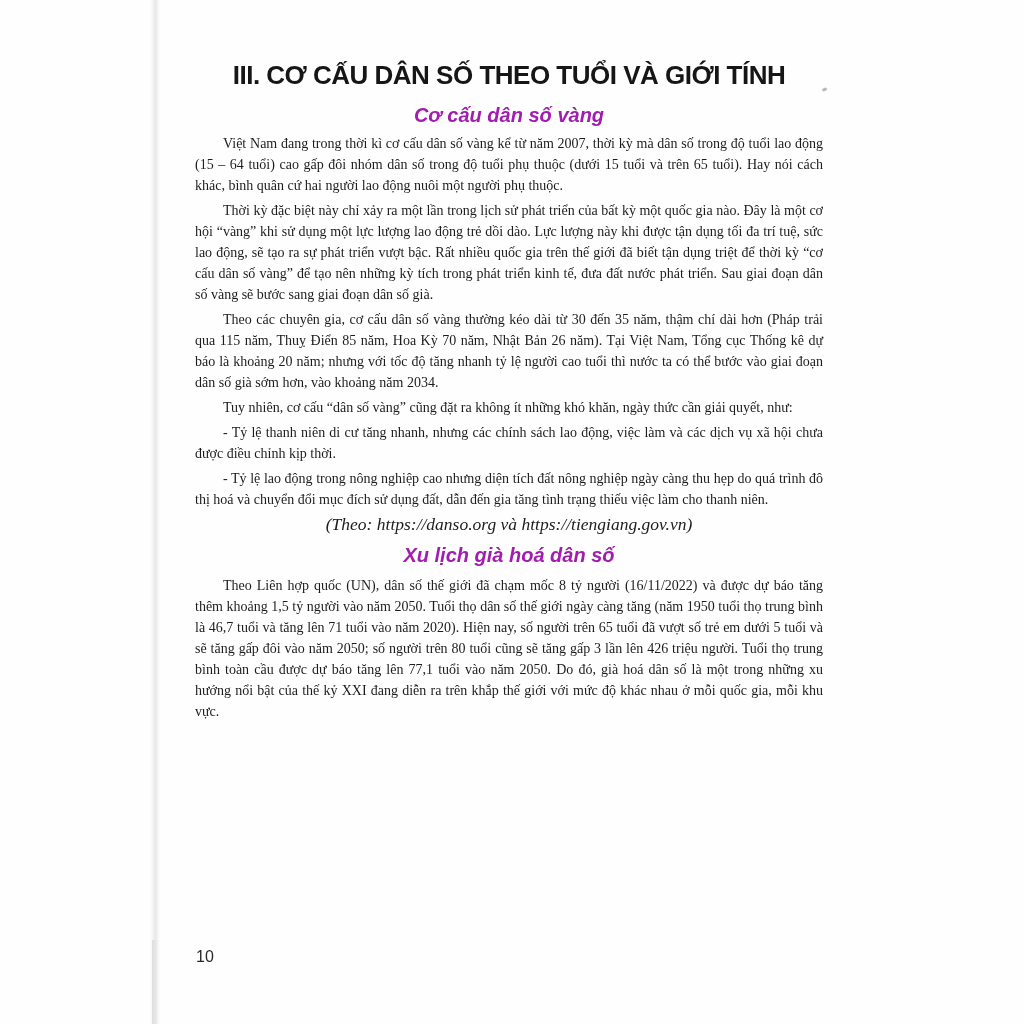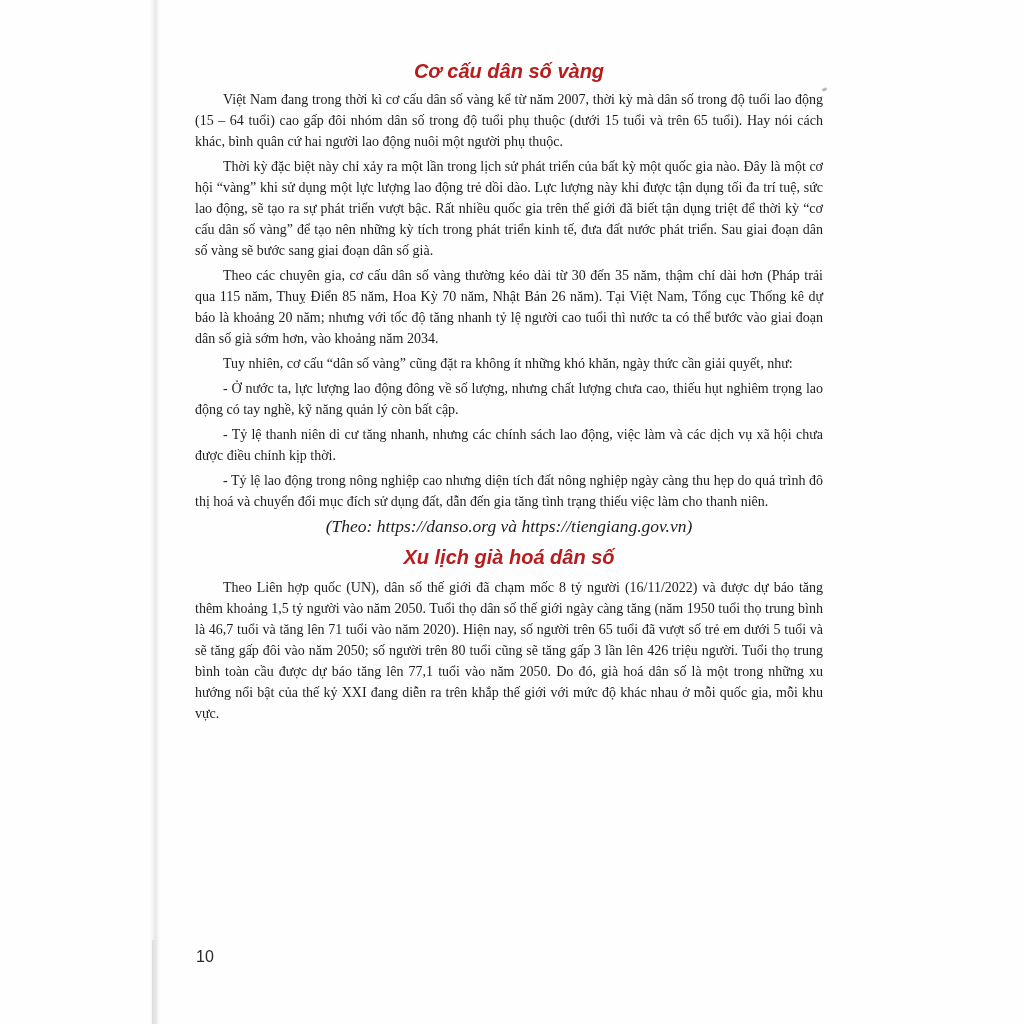--- a/index.html
+++ b/index.html
@@ -38,21 +38,21 @@
     color:#161616;
     white-space:nowrap;
   }
   h2.sec-heading {
     font-family:"Liberation Sans", sans-serif;
     font-weight:bold;
     font-style:italic;
     font-size:20px;
     text-align:center;
     margin:0 0 6px 0;
-    color:#b91c1c;
+    color:#a21caf;
   }
   h2.sec-heading.second { margin:9px 0 8px 0; }
   .content p {
     font-size:14px;
     line-height:21px;
     text-align:justify;
     text-indent:28px;
     margin:0 0 4px 0;
   }
   p.attribution {
@@ -71,28 +71,28 @@
 </style>
 </head>
 <body>
 
 <div class="page">
   <div class="scan-edge"></div>
   <div class="scan-edge-bottom"></div>
   <div class="speck"></div>
 
   <div class="content">
+    <h1 class="doc-title">III. CƠ CẤU DÂN SỐ THEO TUỔI VÀ GIỚI TÍNH</h1>
 
     <h2 class="sec-heading">Cơ cấu dân số vàng</h2>
 
     <p>Việt Nam đang trong thời kì cơ cấu dân số vàng kể từ năm 2007, thời kỳ mà dân số trong độ tuổi lao động (15 – 64 tuổi) cao gấp đôi nhóm dân số trong độ tuổi phụ thuộc (dưới 15 tuổi và trên 65 tuổi). Hay nói cách khác, bình quân cứ hai người lao động nuôi một người phụ thuộc.</p>
     <p>Thời kỳ đặc biệt này chỉ xảy ra một lần trong lịch sử phát triển của bất kỳ một quốc gia nào. Đây là một cơ hội “vàng” khi sử dụng một lực lượng lao động trẻ dồi dào. Lực lượng này khi được tận dụng tối đa trí tuệ, sức lao động, sẽ tạo ra sự phát triển vượt bậc. Rất nhiều quốc gia trên thế giới đã biết tận dụng triệt để thời kỳ “cơ cấu dân số vàng” để tạo nên những kỳ tích trong phát triển kinh tế, đưa đất nước phát triển. Sau giai đoạn dân số vàng sẽ bước sang giai đoạn dân số già.</p>
     <p>Theo các chuyên gia, cơ cấu dân số vàng thường kéo dài từ 30 đến 35 năm, thậm chí dài hơn (Pháp trải qua 115 năm, Thuỵ Điển 85 năm, Hoa Kỳ 70 năm, Nhật Bản 26 năm). Tại Việt Nam, Tổng cục Thống kê dự báo là khoảng 20 năm; nhưng với tốc độ tăng nhanh tỷ lệ người cao tuổi thì nước ta có thể bước vào giai đoạn dân số già sớm hơn, vào khoảng năm 2034.</p>
     <p>Tuy nhiên, cơ cấu “dân số vàng” cũng đặt ra không ít những khó khăn, ngày thức cần giải quyết, như:</p>
-    <p>- Ở nước ta, lực lượng lao động đông về số lượng, nhưng chất lượng chưa cao, thiếu hụt nghiêm trọng lao động có tay nghề, kỹ năng quản lý còn bất cập.</p>
     <p>- Tỷ lệ thanh niên di cư tăng nhanh, nhưng các chính sách lao động, việc làm và các dịch vụ xã hội chưa được điều chỉnh kịp thời.</p>
     <p>- Tỷ lệ lao động trong nông nghiệp cao nhưng diện tích đất nông nghiệp ngày càng thu hẹp do quá trình đô thị hoá và chuyển đổi mục đích sử dụng đất, dẫn đến gia tăng tình trạng thiếu việc làm cho thanh niên.</p>
 
     <p class="attribution">(Theo: https://danso.org và https://tiengiang.gov.vn)</p>
 
     <h2 class="sec-heading second">Xu lịch già hoá dân số</h2>
 
     <p>Theo Liên hợp quốc (UN), dân số thế giới đã chạm mốc 8 tỷ người (16/11/2022) và được dự báo tăng thêm khoảng 1,5 tỷ người vào năm 2050. Tuổi thọ dân số thế giới ngày càng tăng (năm 1950 tuổi thọ trung bình là 46,7 tuổi và tăng lên 71 tuổi vào năm 2020). Hiện nay, số người trên 65 tuổi đã vượt số trẻ em dưới 5 tuổi và sẽ tăng gấp đôi vào năm 2050; số người trên 80 tuổi cũng sẽ tăng gấp 3 lần lên 426 triệu người. Tuổi thọ trung bình toàn cầu được dự báo tăng lên 77,1 tuổi vào năm 2050. Do đó, già hoá dân số là một trong những xu hướng nổi bật của thế kỷ XXI đang diễn ra trên khắp thế giới với mức độ khác nhau ở mỗi quốc gia, mỗi khu vực.</p>
   </div>
 

